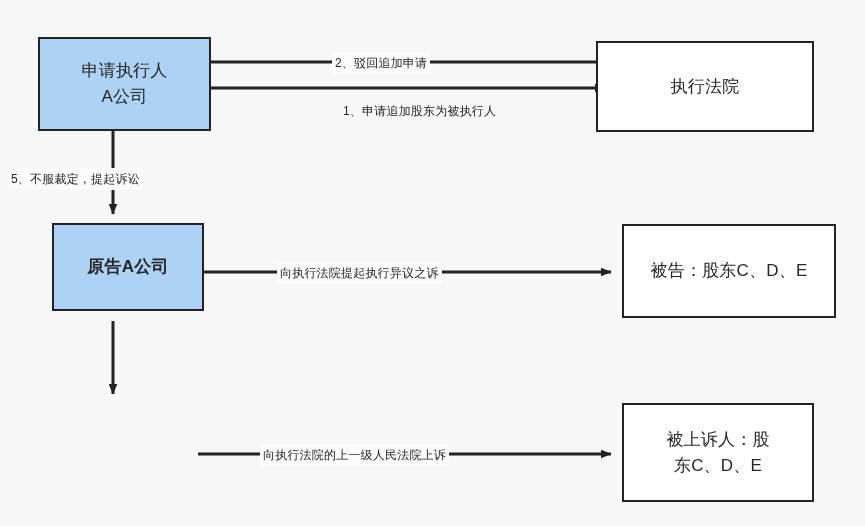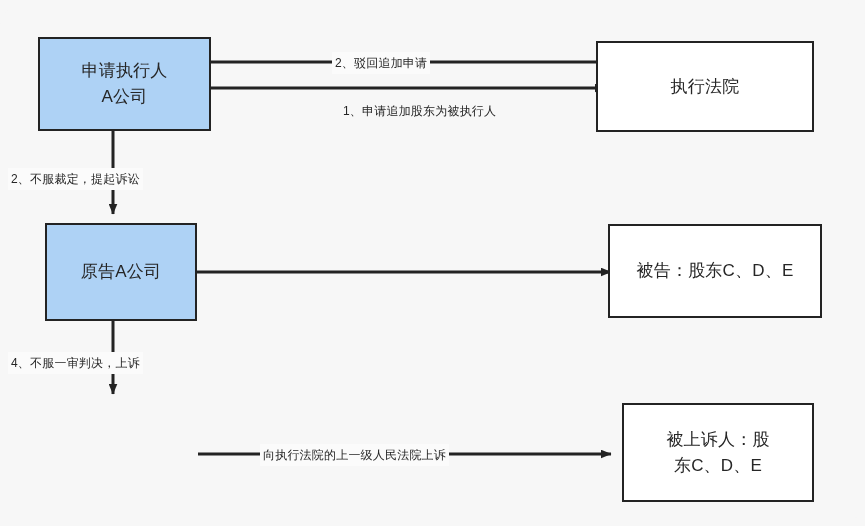--- a/index.html
+++ b/index.html
@@ -96,32 +96,32 @@
     <path d="M113,321 L113,394" stroke="#232323" stroke-width="3" fill="none" marker-end="url(#arrowD)"></path>
 
     <path d="M198,454 L611,454" stroke="#232323" stroke-width="3" fill="none" marker-end="url(#arrowR)"></path>
   </svg>
 
   <div class="node blue" style="left:38px; top:37px; width:173px; height:94px;">申请执行人
 A公司</div>
 
   <div class="node plain" style="left:596px; top:41px; width:218px; height:91px;">执行法院</div>
 
-  <div class="node blue" style="left:45px; top:223px; width:152px; height:98px;">原告A公司</div>
+  <div class="node blue" style="left:52px; top:223px; width:152px; height:88px;font-weight:bold;">原告A公司</div>
 
-  <div class="node plain" style="left:608px; top:224px; width:214px; height:94px;">被告：股东C、D、E</div>
+  <div class="node plain" style="left:622px; top:224px; width:214px; height:94px;">被告：股东C、D、E</div>
 
 
   <div class="node plain" style="left:622px; top:403px; width:192px; height:99px;">被上诉人：股
 东C、D、E</div>
 
   <div class="edge-label on-wire" style="left:332px; top:52px;">2、驳回追加申请</div>
 
   <div class="edge-label plainbg" style="left:300px; top:100px;margin-left:40px;">1、申请追加股东为被执行人</div>
 
-  <div class="edge-label on-wire" style="left:8px; top:168px;">2、不服裁定，提起诉讼</div>
+  <div class="edge-label on-wire" style="left:8px; top:168px;">5、不服裁定，提起诉讼</div>
 
+  <div class="edge-label on-wire" style="left:277px; top:262px;">向执行法院提起执行异议之诉</div>
 
-  <div class="edge-label on-wire" style="left:8px; top:352px;">4、不服一审判决，上诉</div>
 
   <div class="edge-label on-wire" style="left:260px; top:444px;">向执行法院的上一级人民法院上诉</div>
 
 </div>
 
 </body></html>

